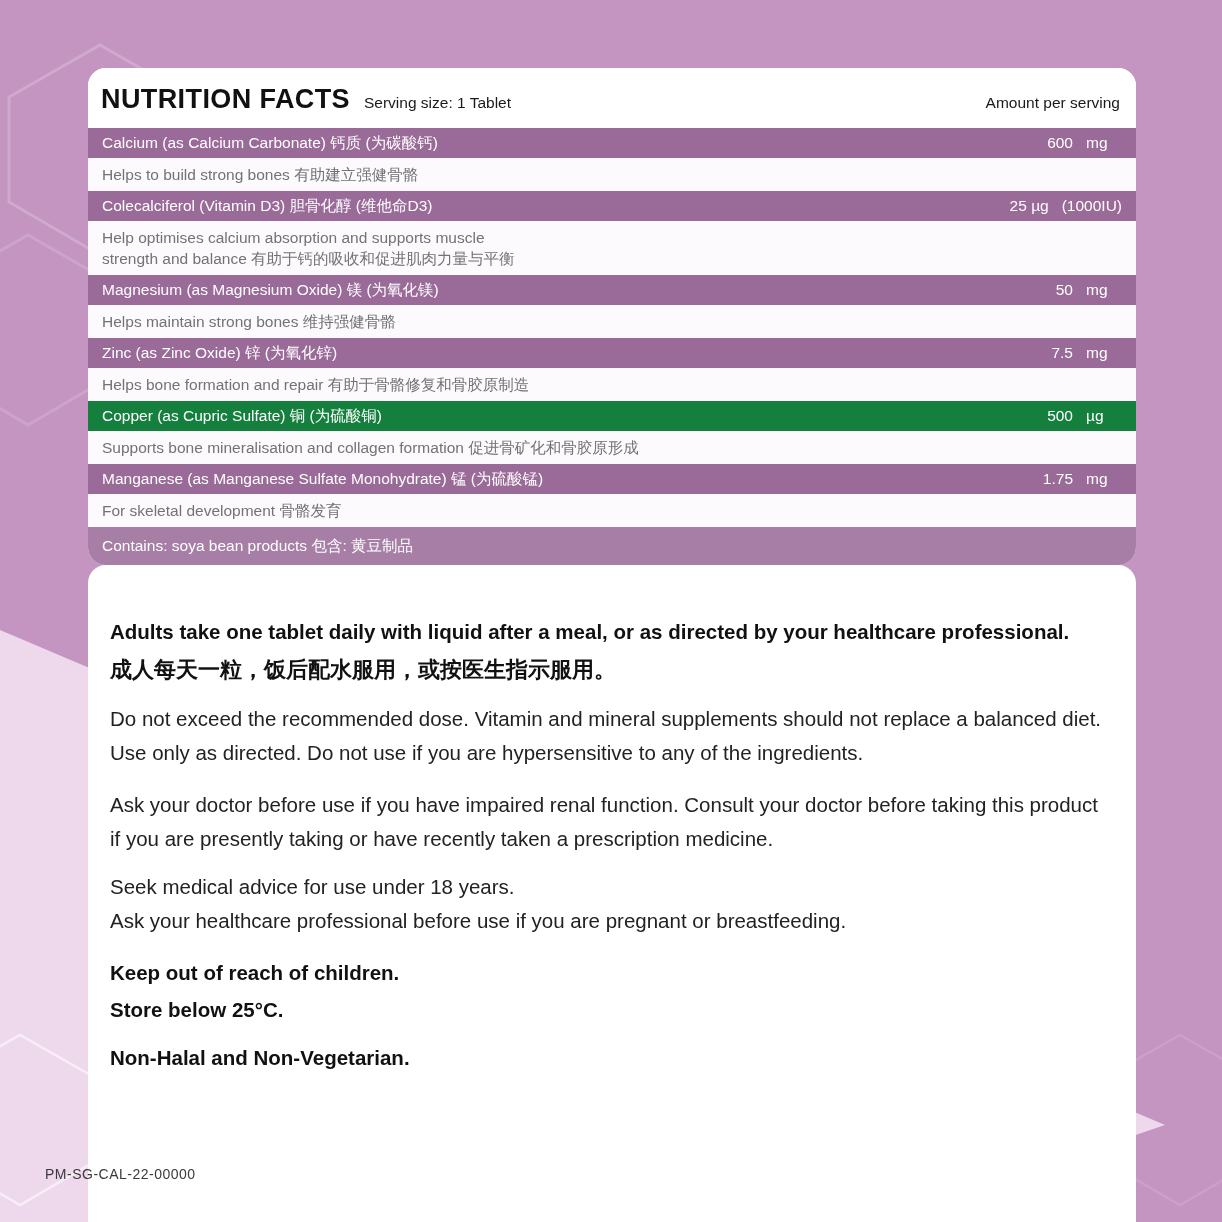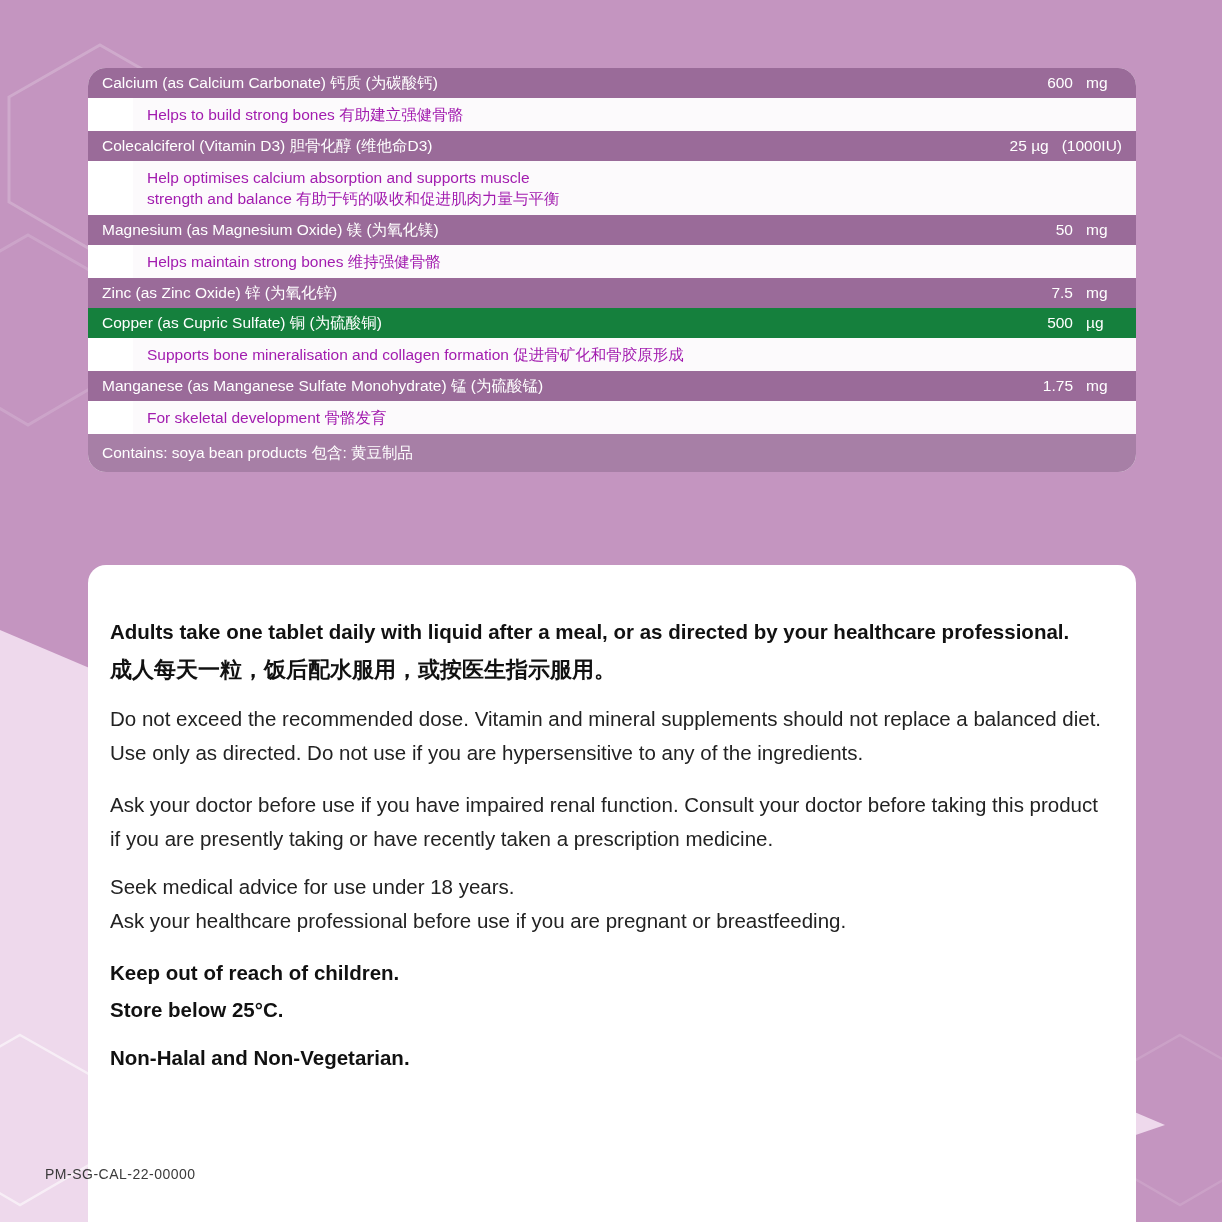--- a/index.html
+++ b/index.html
@@ -34,22 +34,22 @@
   .nf-aps{margin-left:auto;font-size:15.5px;color:#1a1a1a;}
 
   .row{display:flex;align-items:center;box-sizing:border-box;padding:0 14px;}
   .row .name{flex:1;}
   .row .amt{text-align:right;}
   .row .unit{min-width:36px;margin-left:13px;text-align:left;}
   .row.nutrient{
     height:30px;color:#fff;font-size:15.5px;
   }
   .row.info{
-    background:#fcfafc;color:#a21caf;font-size:15.5px;
-    padding:6px 14px;line-height:21px;white-space:pre-line;margin-left:45px;
+    background:#fcfafc;color:#737373;font-size:15.5px;
+    padding:6px 14px;line-height:21px;white-space:pre-line;
   }
   .row.contains{height:38px;color:#fff;font-size:15.5px;}
 
   
   .para{
     margin:0;font-size:20.5px;line-height:34px;color:#222;
     max-width:995px;
   }
   .para.bold{font-weight:bold;color:#111;}
   .para.cjk{font-size:22px;line-height:36px;}
@@ -69,20 +69,25 @@
 <div class="bg-light"></div>
 
 <svg class="hex-deco" width="1222" height="1222" viewBox="0 0 1222 1222">
   <polygon points="100,45 191,97 191,202 100,255 9,202 9,97" fill="none" stroke="rgba(255,255,255,0.20)" stroke-width="3"></polygon>
   <polygon points="28,235 110,282 110,377 28,425 -54,377 -54,282" fill="none" stroke="rgba(255,255,255,0.15)" stroke-width="3"></polygon>
   <polygon points="20,1035 94,1077 94,1162 20,1205 -54,1162 -54,1077" fill="none" stroke="rgba(255,255,255,0.55)" stroke-width="2.5"></polygon>
   <polygon points="1180,1035 1254,1077 1254,1162 1180,1205 1106,1162 1106,1077" fill="none" stroke="rgba(255,255,255,0.12)" stroke-width="2.5"></polygon>
 </svg>
 
 <section class="card card1">
+  <header class="nf-header">
+    <h1 class="nf-title">NUTRITION FACTS</h1>
+    <span class="nf-serving">Serving size: 1 Tablet</span>
+    <span class="nf-aps">Amount per serving</span>
+  </header>
   <div id="rows">
       <div class="row nutrient" style="background: rgb(154, 107, 153);">
     <span class="name">Calcium (as Calcium Carbonate) 钙质 (为碳酸钙)</span>
     <span class="amt">600</span>
     <span class="unit">mg</span>
   </div>
       <div class="row info">
     <span class="name">Helps to build strong bones 有助建立强健骨骼</span>
   </div>
       <div class="row nutrient" style="background: rgb(154, 107, 153); justify-content: flex-end;">
@@ -99,20 +104,23 @@
     <span class="amt">50</span>
     <span class="unit">mg</span>
   </div>
       <div class="row info">
     <span class="name">Helps maintain strong bones 维持强健骨骼</span>
   </div>
       <div class="row nutrient" style="background: rgb(154, 107, 153);">
     <span class="name">Zinc (as Zinc Oxide) 锌 (为氧化锌)</span>
     <span class="amt">7.5</span>
     <span class="unit">mg</span>
+  </div>
+      <div class="row info">
+    <span class="name">Helps bone formation and repair 有助于骨骼修复和骨胶原制造</span>
   </div>
       <div class="row nutrient" style="background: #15803d;">
     <span class="name">Copper (as Cupric Sulfate) 铜 (为硫酸铜)</span>
     <span class="amt">500</span>
     <span class="unit">µg</span>
   </div>
       <div class="row info">
     <span class="name">Supports bone mineralisation and collagen formation 促进骨矿化和骨胶原形成</span>
   </div>
       <div class="row nutrient" style="background: rgb(154, 107, 153);">

